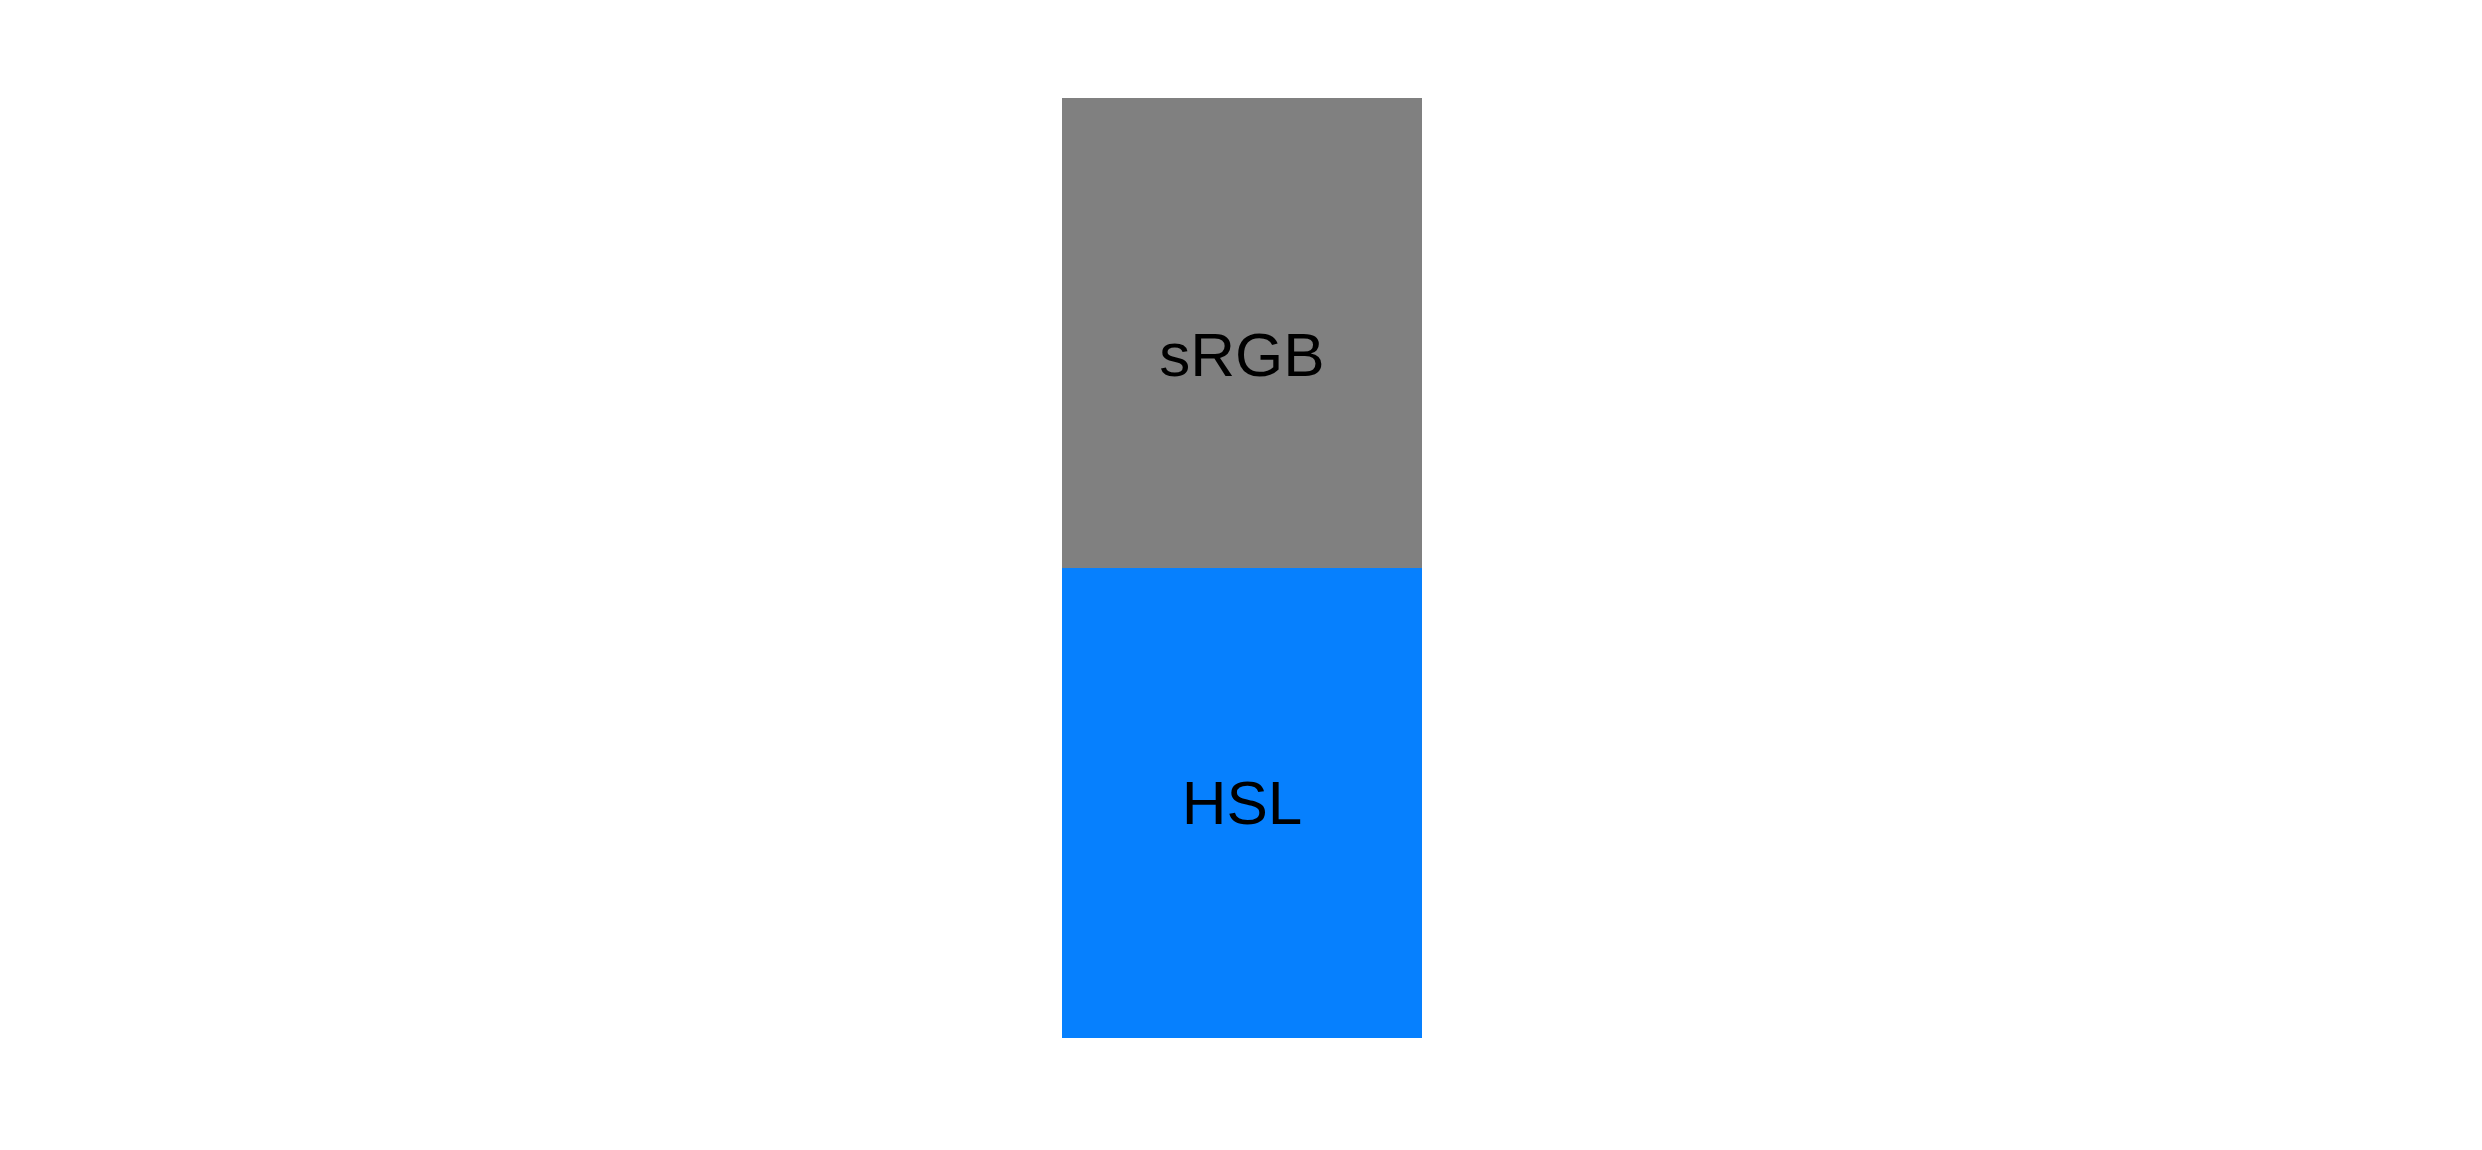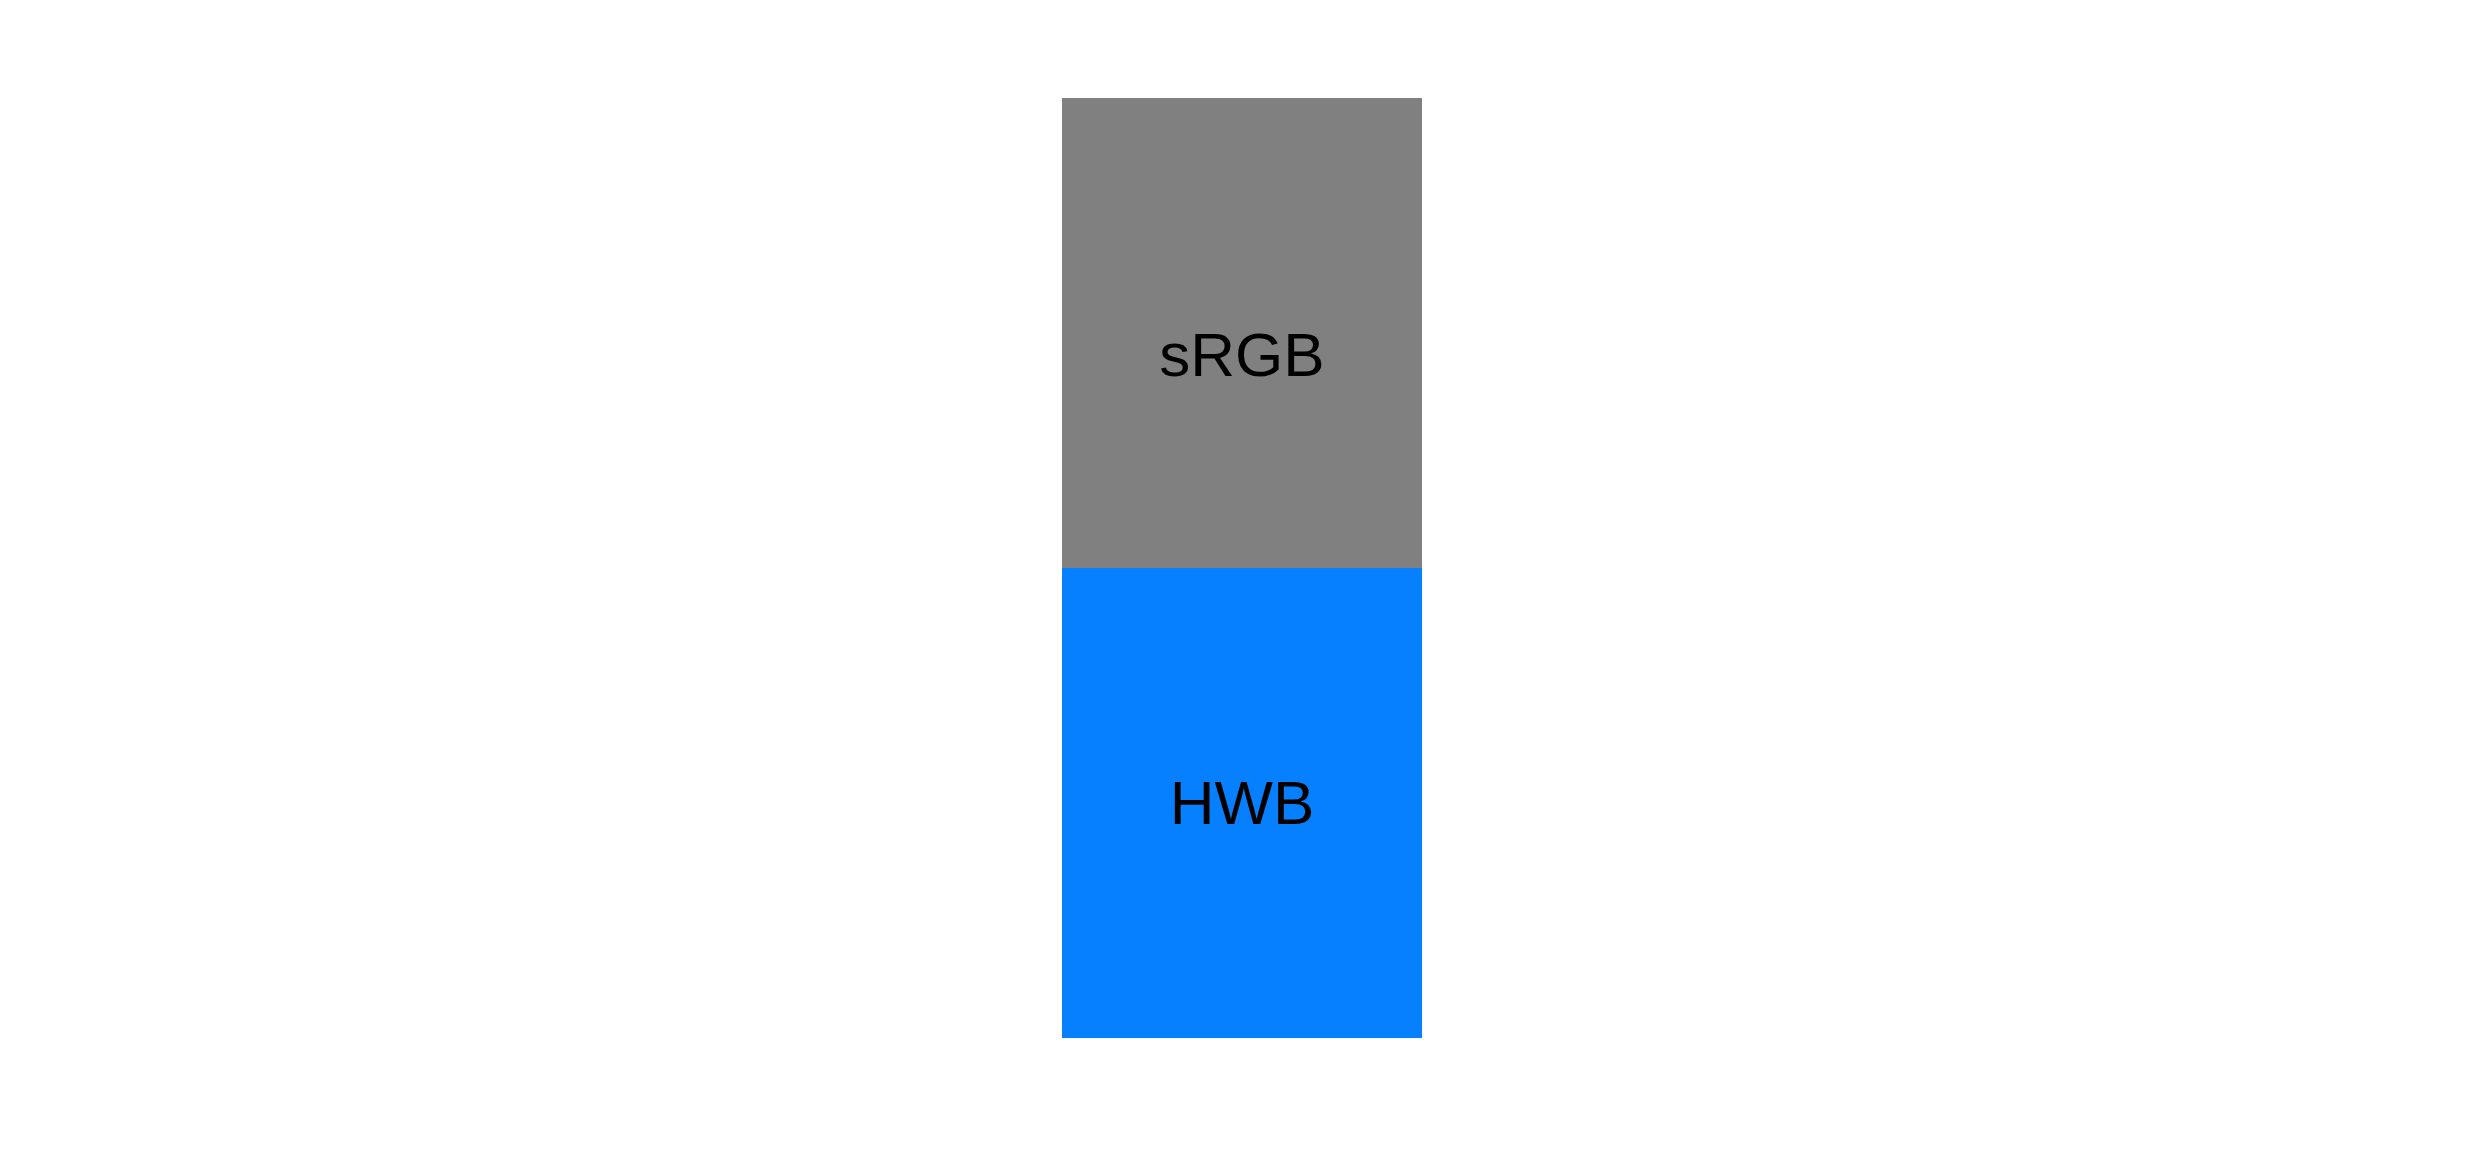--- a/index.html
+++ b/index.html
@@ -46,18 +46,18 @@
 </head>
 <body style="background-color: rgb(255, 255, 255); width: 2482px; height: 1150px;">
 
 <div id="swatch-stack" style="left: 1062px; top: 98px; width: 360px; height: 940px;">
 
   <div class="swatch" style="background-color: rgb(128, 128, 128);">
     <span class="swatch-label" style="color: rgb(0, 0, 0); font-size: 62px; margin-top: 44px;">sRGB</span>
   </div>
 
 
+  <div class="swatch" style="background-color: rgb(6, 128, 254);">
+    <span class="swatch-label" style="color: rgb(0, 0, 0); font-size: 62px;">HSL</span>
+  </div>
 
-  <div class="swatch" style="background-color: rgb(6, 128, 254);">
-    <span class="swatch-label" style="color: rgb(0, 0, 0); font-size: 62px;">HWB</span>
-  </div>
 
 </div>
 
 </body></html>

